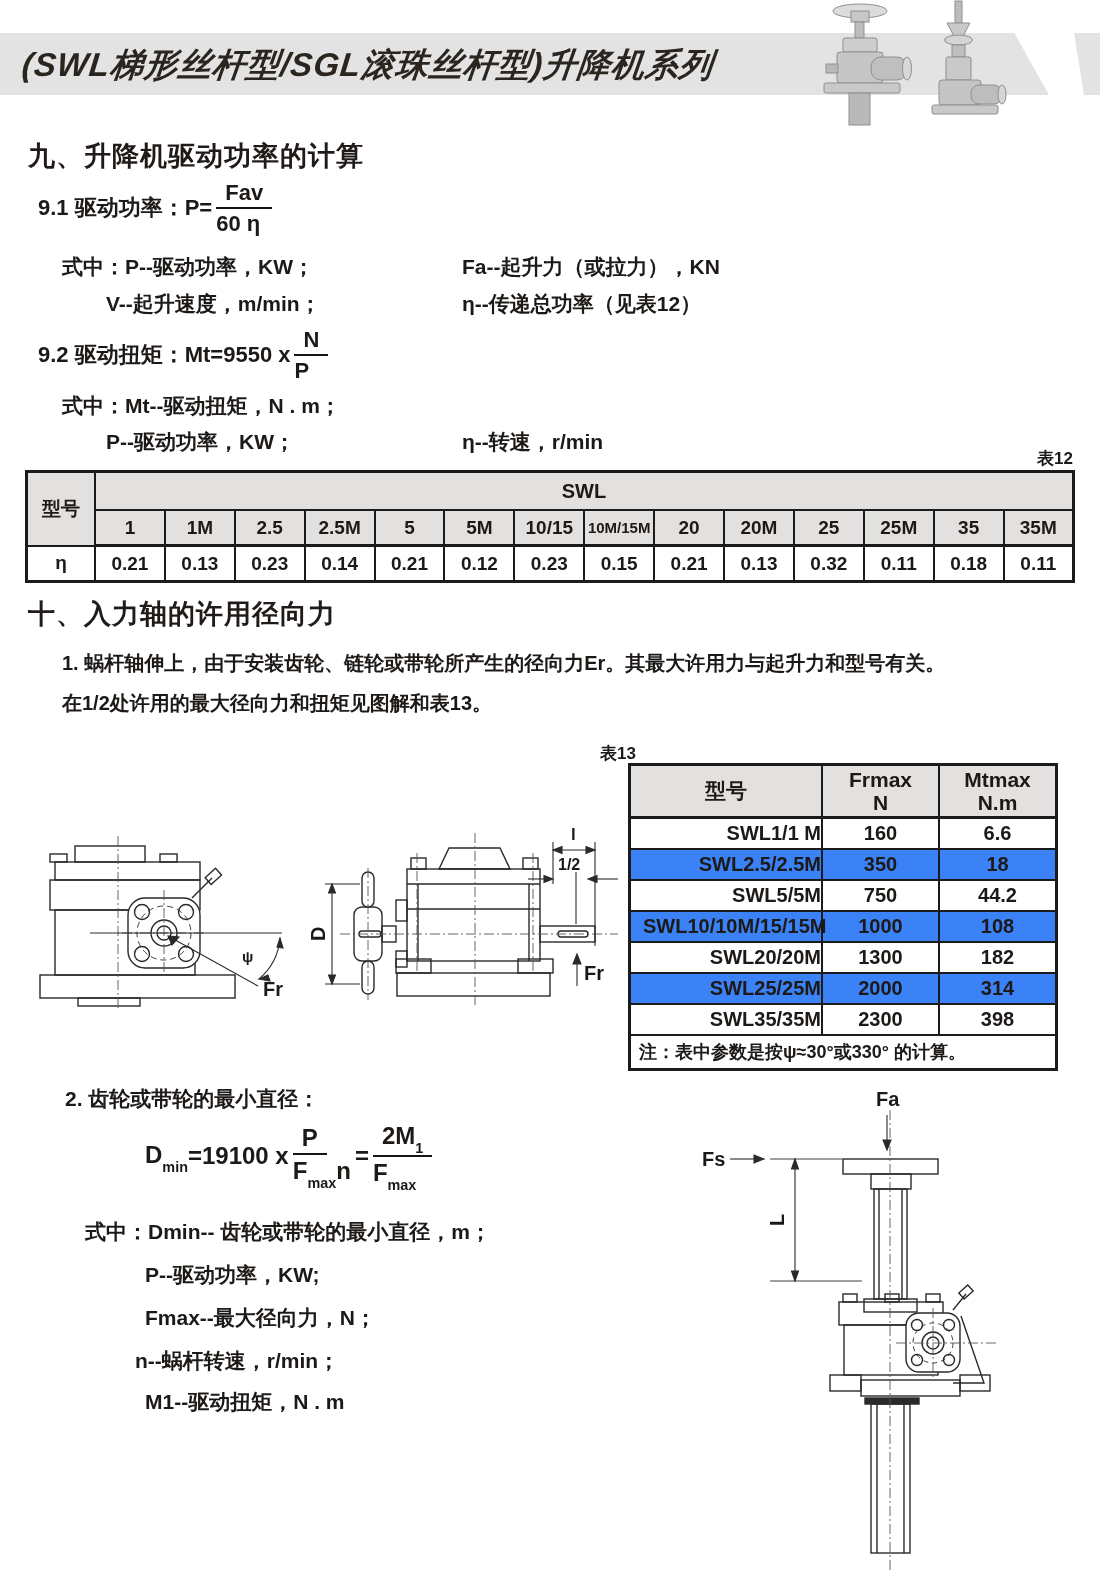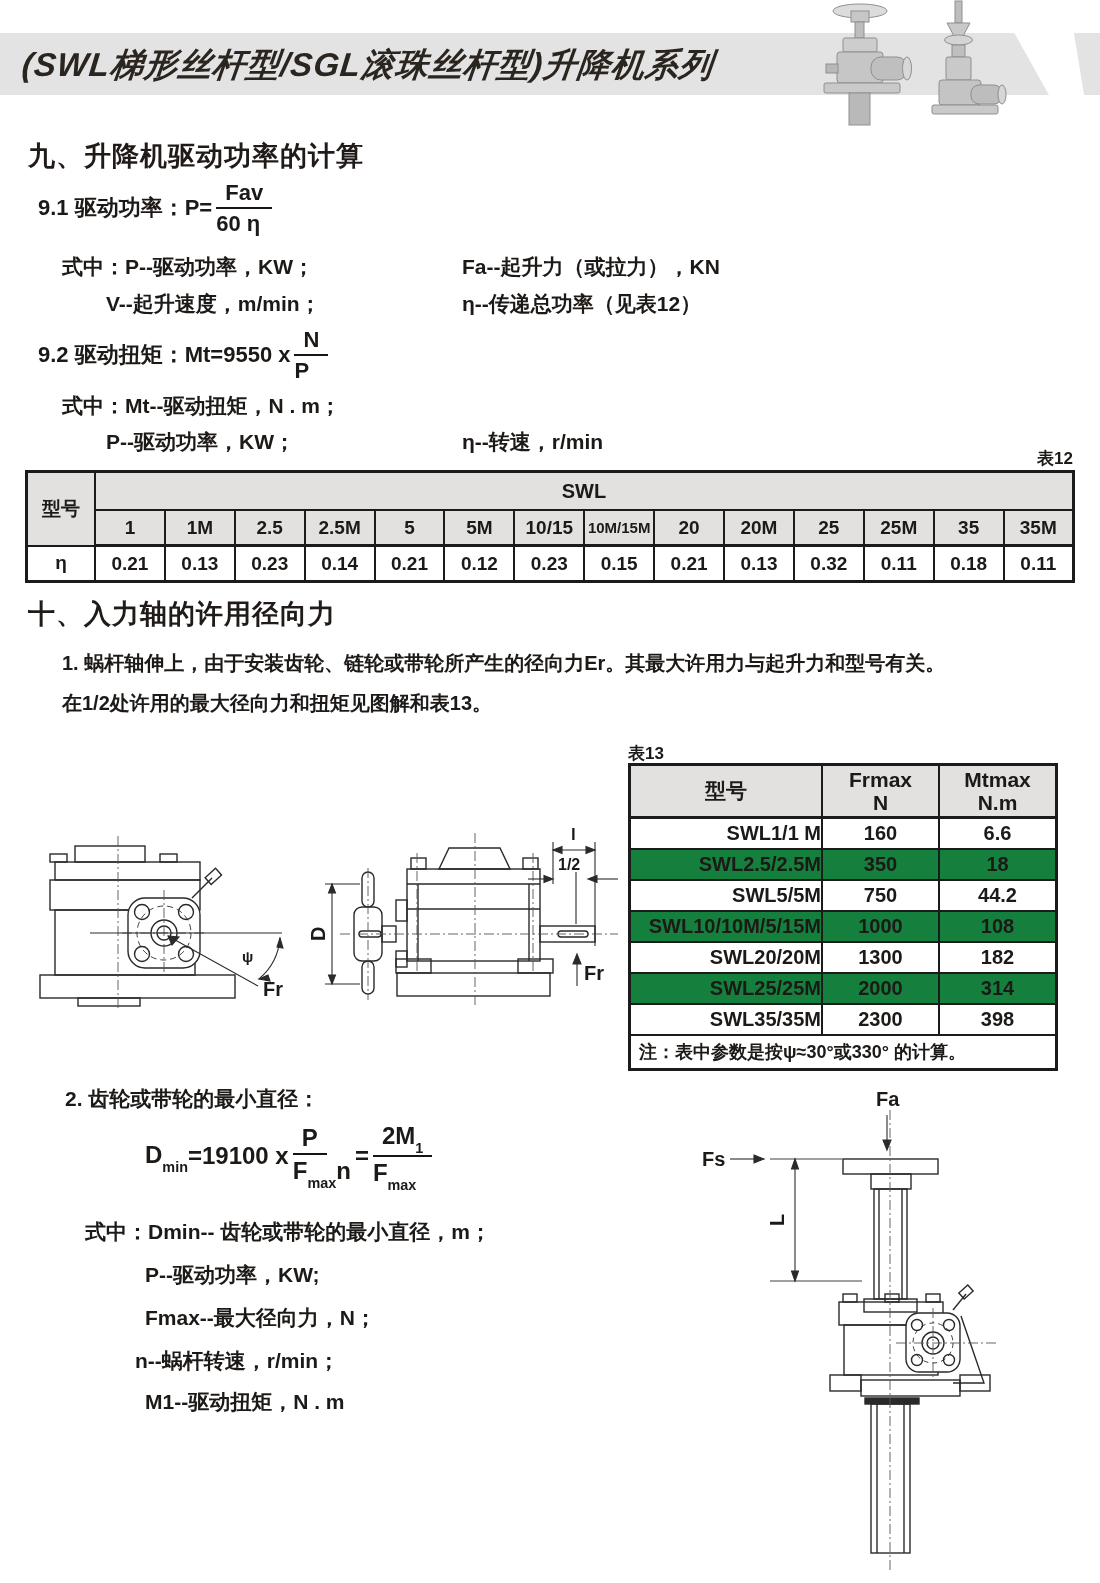--- a/index.html
+++ b/index.html
@@ -40,21 +40,21 @@
   .t12 .csmall{font-size:15px;}
 
   
   .t13{width:424px;border:3px solid #1b1b1b;}
   .t13 th,.t13 td{border:2px solid #1b1b1b;font-weight:700;padding:0;}
   .t13 th{background:#e2e1e0;height:50px;text-align:center;font-size:21px;line-height:1.1;
           border-bottom:3px solid #1b1b1b;}
   .t13 td{height:29px;font-size:20px;}
   .t13 td.m{text-align:right;padding-left:12px;width:190px;}
   .t13 td.v{text-align:center;width:115px;}
-  .t13 tr.alt td{background:#15803d;}
+  .t13 tr.alt td{background:#3b82f6;}
   .t13 td.note{font-size:18px;padding:4px 6px 4px 8px;height:auto;}
 
   svg text{font-family:"Liberation Sans",sans-serif;}
 </style>
 </head>
 <body>
 
 <div class="page">
 
   <div class="band"></div>
@@ -256,21 +256,21 @@
 
       <line x1="547" y1="128" x2="547" y2="158" fill="none"></line>
       <path d="M547 126 l-4 10 8 0 z"></path>
     </g>
     <text x="295" y="113" font-size="20" font-weight="700" fill="#1c1917" transform="rotate(-90 295 113)">D</text>
     <text x="541" y="12" font-size="17" font-weight="700" fill="#1c1917">l</text>
     <text x="528" y="42" font-size="16" font-weight="700" fill="#1c1917">1/2</text>
     <text x="554" y="152" font-size="20" font-weight="700" fill="#1c1917">Fr</text>
   </svg>
 
-  <div class="abs cap" style="top:742px;left:628px">表13</div>
+  <div class="abs cap" style="top:742px;left:600px">表13</div>
 
   <table class="t13 abs" style="top:763px;left:628px">
     <tbody>
         <tr class="head">
       <th style="width:190px">型号</th>
       <th style="width:115px">
         <div>Frmax</div>
         <div>N</div>
       </th>
       <th style="width:115px">
@@ -287,21 +287,21 @@
       <td class="m">SWL2.5/2.5M</td>
       <td class="v">350</td>
       <td class="v">18</td>
     </tr>
     <tr>
       <td class="m">SWL5/5M</td>
       <td class="v">750</td>
       <td class="v">44.2</td>
     </tr>
     <tr class="alt">
-      <td class="m">SWL10/10M/5/15M</td>
+      <td class="m">SWL10/10M/15/15M</td>
       <td class="v">1000</td>
       <td class="v">108</td>
     </tr>
     <tr>
       <td class="m">SWL20/20M</td>
       <td class="v">1300</td>
       <td class="v">182</td>
     </tr>
     <tr class="alt">
       <td class="m">SWL25/25M</td>

